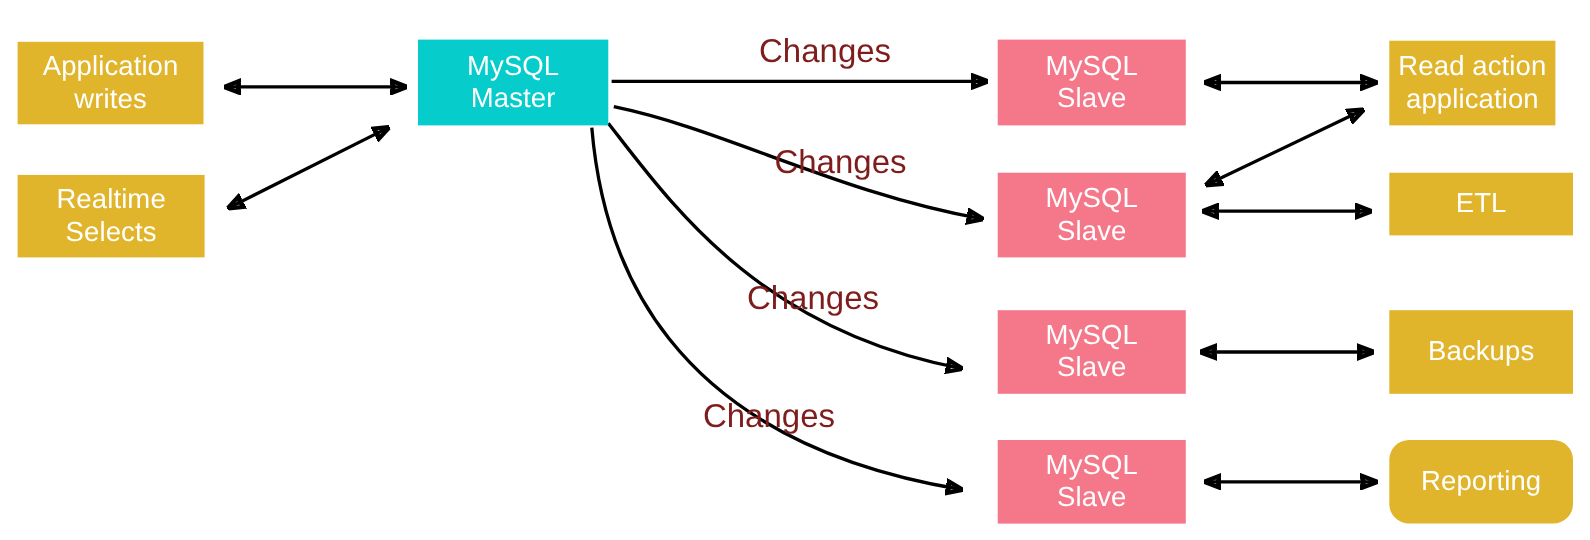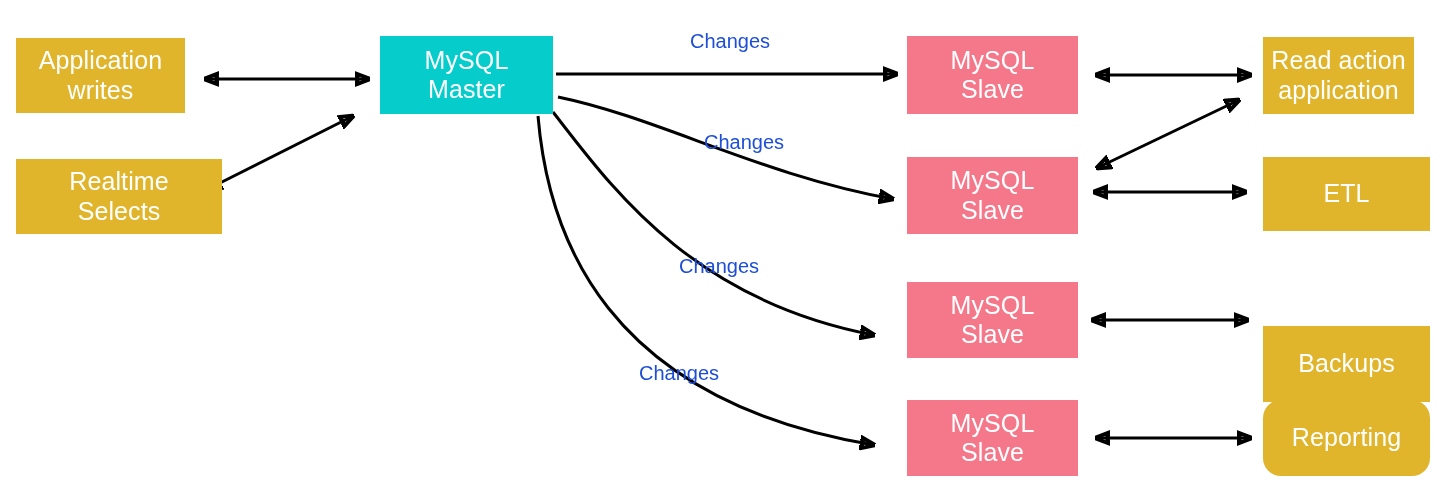--- a/index.html
+++ b/index.html
@@ -34,22 +34,22 @@
     white-space: pre-line;
     user-select: none;
   }
   .node-label {
     display: block;
     width: 100%;
     white-space: pre-line;
   }
   .edge-label {
     position: absolute;
-    font-size: 20px;
-    color: #1d4ed8;
+    font-size: 30px;
+    color: #7f1d1d;
     font-family: "Liberation Sans", sans-serif;
     white-space: nowrap;
     user-select: none;
   }
   svg.edges {
     position: absolute;
     left: 0;
     top: 0;
     width: 1445px;
     height: 491px;
@@ -99,21 +99,21 @@
     <line x1="1092" y1="320" x2="1248" y2="320" marker-start="url(#arrowStart)" marker-end="url(#arrowEnd)"></line>
 
     <line x1="1096" y1="438" x2="1251" y2="438" marker-start="url(#arrowStart)" marker-end="url(#arrowEnd)"></line>
   </svg>
 
   <div class="node" style="left:16px; top:38px; width:169px; height:75px; background:#E0B52C;">
     <span class="node-label">Application
 writes</span>
   </div>
 
-  <div class="node" style="left:16px; top:159px; width:206px; height:75px; background:#E0B52C;">
+  <div class="node" style="left:16px; top:159px; width:170px; height:75px; background:#E0B52C;">
     <span class="node-label">Realtime
 Selects</span>
   </div>
 
   <div class="node" style="left:380px; top:36px; width:173px; height:78px; background:#06CCCC;">
     <span class="node-label">MySQL
 Master</span>
   </div>
 
   <div class="node" style="left:907px; top:36px; width:171px; height:78px; background:#F5788A;">
@@ -134,25 +134,25 @@
   <div class="node" style="left:907px; top:400px; width:171px; height:76px; background:#F5788A;">
     <span class="node-label">MySQL
 Slave</span>
   </div>
 
   <div class="node" style="left:1263px; top:37px; width:151px; height:77px; background:#E0B52C;">
     <span class="node-label">Read action
 application</span>
   </div>
 
-  <div class="node" style="left:1263px; top:157px; width:167px; height:74px; background:#E0B52C;">
+  <div class="node" style="left:1263px; top:157px; width:167px; height:57px; background:#E0B52C;">
     <span class="node-label">ETL</span>
   </div>
 
-  <div class="node" style="left:1263px; top:282px; width:167px; height:76px; background:#E0B52C;margin-top:44px;">
+  <div class="node" style="left:1263px; top:282px; width:167px; height:76px; background:#E0B52C;">
     <span class="node-label">Backups</span>
   </div>
 
   <div class="node" style="left:1263px; top:400px; width:167px; height:76px; background:#E0B52C;border-radius:18px;">
     <span class="node-label">Reporting</span>
   </div>
 
   <div class="edge-label" style="left:690px; top:30px;">Changes</div>
   <div class="edge-label" style="left:704px; top:131px;">Changes</div>
   <div class="edge-label" style="left:679px; top:255px;">Changes</div>

